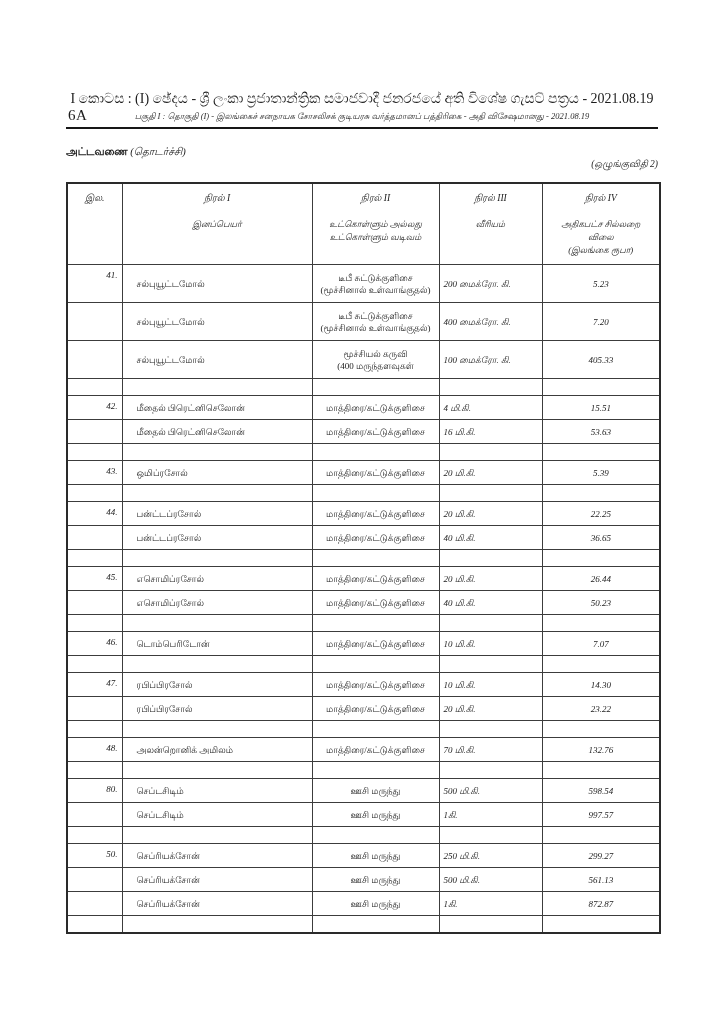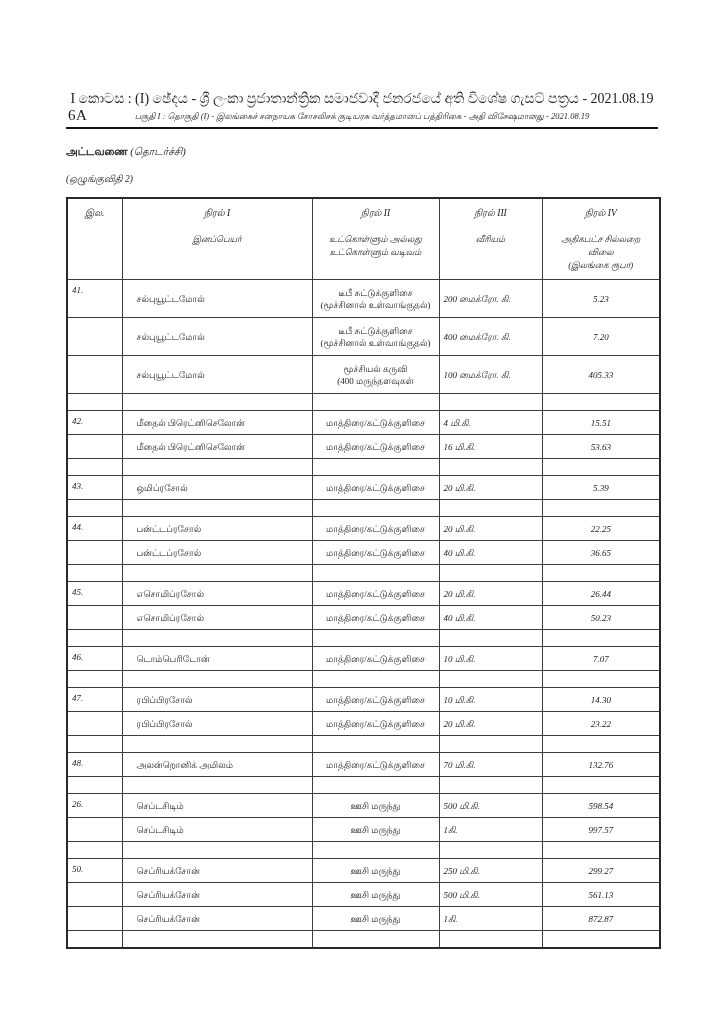--- a/index.html
+++ b/index.html
@@ -42,23 +42,23 @@
     margin: 4px 0 0 0;
   }
   .continuation {
     text-align: left;
     font-size: 10.5px;
     font-weight: bold;
     margin-top: 17px;
   }
   .continuation .suffix { font-weight: normal; font-style: italic; }
   .regnote {
+    text-align: right;
     font-size: 9.5px;
     font-style: italic;
-    margin-top: 15px;
   }
   
   table.price-table {
     width: 593px;
     margin-top: 11px;
     border-collapse: collapse;
     table-layout: fixed;
     border: 2px solid #2a2a2a;
   }
   .price-table th, .price-table td {
@@ -80,21 +80,21 @@
     white-space: pre-line;
     font-size: 8.8px;
     font-style: italic;
     line-height: 1.5;
   }
   .price-table td {
     font-size: 9px;
     vertical-align: middle;
     line-height: 1.35;
   }
-  td.col-no       { text-align: left; font-style: italic; vertical-align: top; padding-top: 4px; }
+  td.col-no       { text-align: right; font-style: italic; vertical-align: top; padding-top: 4px; }
   td.col-name     { text-align: left; padding-left: 14px; }
   td.col-form     { text-align: center; }
   td.col-strength { text-align: left; font-style: italic; }
   td.col-price    { text-align: center; font-style: italic; margin-left: 12px; }
   tr.row    { height: 24px; }
   tr.tall   { height: 38px; }
   tr.spacer { height: 17px; }
 </style>
 </head>
 <body>
@@ -305,21 +305,21 @@
           <td class="col-price">132.76</td>
         </tr>
         <tr class="spacer">
           <td class="col-no"></td>
           <td class="col-name"></td>
           <td class="col-form"></td>
           <td class="col-strength"></td>
           <td class="col-price"></td>
         </tr>
         <tr class="row">
-          <td class="col-no">26.</td>
+          <td class="col-no">80.</td>
           <td class="col-name">செப்டசிடிம்</td>
           <td class="col-form">ஊசி மருந்து</td>
           <td class="col-strength">500 மி.கி.</td>
           <td class="col-price">598.54</td>
         </tr>
         <tr class="row">
           <td class="col-no"></td>
           <td class="col-name">செப்டசிடிம்</td>
           <td class="col-form">ஊசி மருந்து</td>
           <td class="col-strength">1கி.</td>

